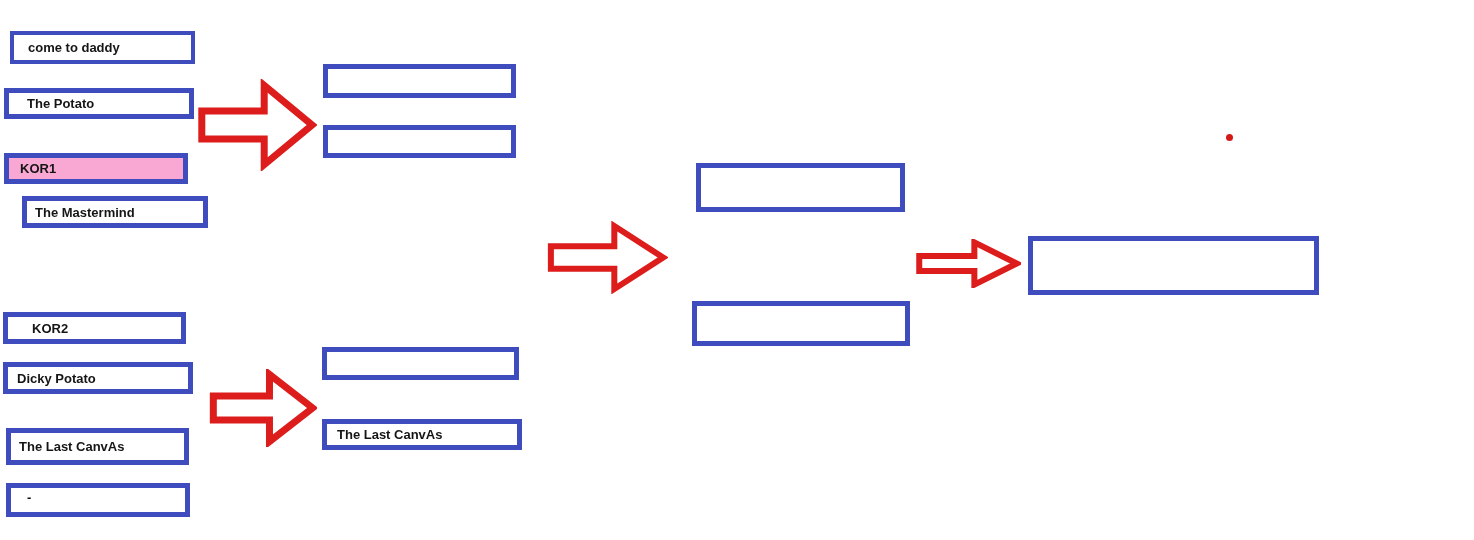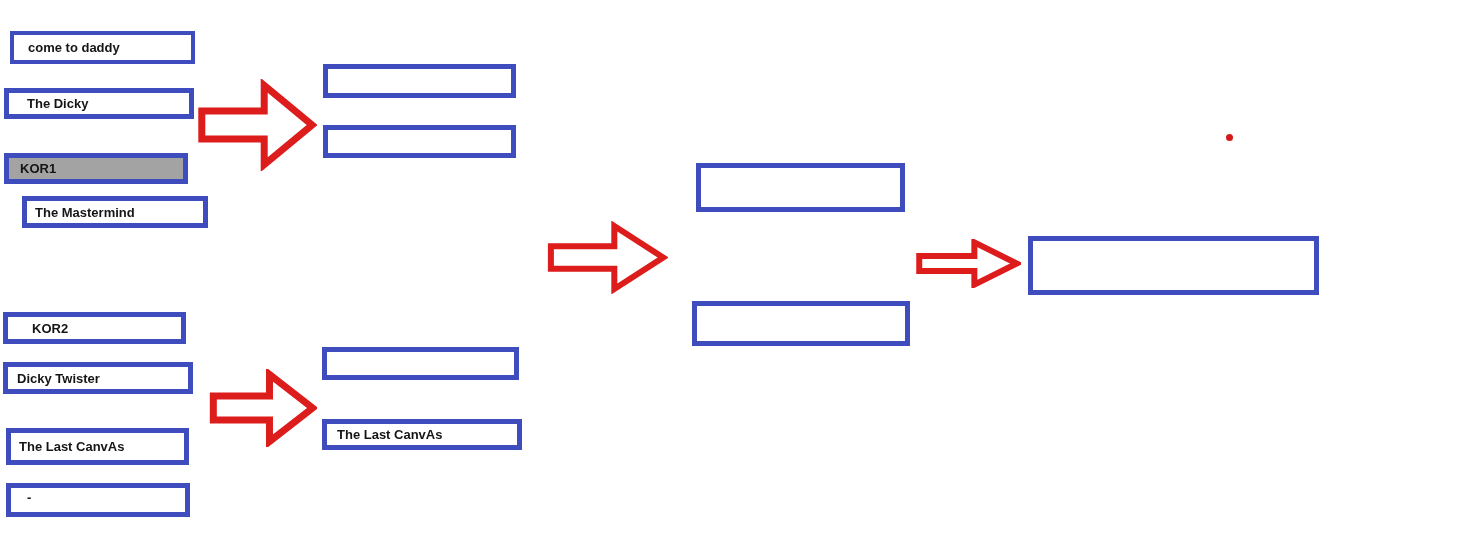--- a/index.html
+++ b/index.html
@@ -53,33 +53,33 @@
   }
 </style>
 </head>
 <body style="width: 1474px; height: 540px; background: rgb(255, 255, 255);">
 
 <div id="stage">
     <div class="bracket-box" style="left: 10px; top: 31px; width: 185px; height: 33px; border-width: 4px; border-color: rgb(63, 76, 189); background: rgb(255, 255, 255); padding-left: 14px;">
       <span class="bracket-label" style="font-size: 13px; color: rgb(21, 21, 21);">come to daddy</span>
     </div>
     <div class="bracket-box" style="left: 4px; top: 88px; width: 190px; height: 31px; border-width: 5px; border-color: rgb(63, 76, 189); background: rgb(255, 255, 255); padding-left: 18px;">
-      <span class="bracket-label" style="font-size: 13px; color: rgb(21, 21, 21);">The Dicky</span>
+      <span class="bracket-label" style="font-size: 13px; color: rgb(21, 21, 21);">The Potato</span>
     </div>
-    <div class="bracket-box" style="left: 4px; top: 153px; width: 184px; height: 31px; border-width: 5px; border-color: rgb(63, 76, 189); background: #a3a3a3; padding-left: 11px;">
+    <div class="bracket-box" style="left: 4px; top: 153px; width: 184px; height: 31px; border-width: 5px; border-color: rgb(63, 76, 189); background: #f9a8d4; padding-left: 11px;">
       <span class="bracket-label" style="font-size: 13px; color: rgb(21, 21, 21);">KOR1</span>
     </div>
     <div class="bracket-box" style="left: 2px; top: 196px; width: 186px; height: 32px; border-width: 5px; border-color: rgb(63, 76, 189); background: rgb(255, 255, 255); padding-left: 8px; margin-left: 20px;">
       <span class="bracket-label" style="font-size: 13px; color: rgb(21, 21, 21);">The Mastermind</span>
     </div>
     <div class="bracket-box" style="left: 3px; top: 312px; width: 183px; height: 32px; border-width: 5px; border-color: rgb(63, 76, 189); background: rgb(255, 255, 255); padding-left: 24px;">
       <span class="bracket-label" style="font-size: 13px; color: rgb(21, 21, 21);">KOR2</span>
     </div>
     <div class="bracket-box" style="left: 3px; top: 362px; width: 190px; height: 32px; border-width: 5px; border-color: rgb(63, 76, 189); background: rgb(255, 255, 255); padding-left: 9px;">
-      <span class="bracket-label" style="font-size: 13px; color: rgb(21, 21, 21);">Dicky Twister</span>
+      <span class="bracket-label" style="font-size: 13px; color: rgb(21, 21, 21);">Dicky Potato</span>
     </div>
     <div class="bracket-box" style="left: 6px; top: 428px; width: 183px; height: 37px; border-width: 5px; border-color: rgb(63, 76, 189); background: rgb(255, 255, 255); padding-left: 8px;">
       <span class="bracket-label" style="font-size: 13px; color: rgb(21, 21, 21);">The Last CanvAs</span>
     </div>
     <div class="bracket-box" style="left: 6px; top: 483px; width: 184px; height: 34px; border-width: 5px; border-color: rgb(63, 76, 189); background: rgb(255, 255, 255); padding-left: 16px;">
       <span class="bracket-label" style="font-size: 13px; color: rgb(21, 21, 21); align-self: flex-start; margin-top: 3px;">-</span>
     </div>
     <div class="bracket-box" style="left: 323px; top: 64px; width: 193px; height: 34px; border-width: 5px; border-color: rgb(63, 76, 189); background: rgb(255, 255, 255); padding-left: 10px;">
       <span class="bracket-label" style="font-size: 13px; color: rgb(21, 21, 21);"></span>
     </div>

